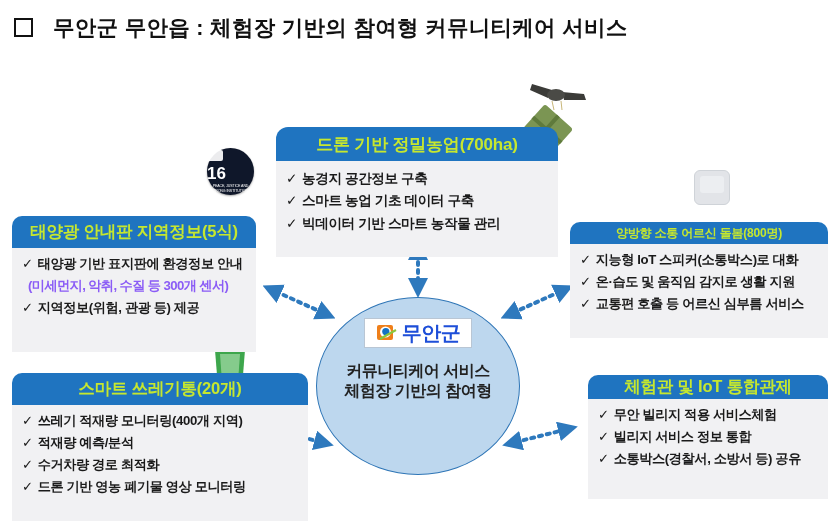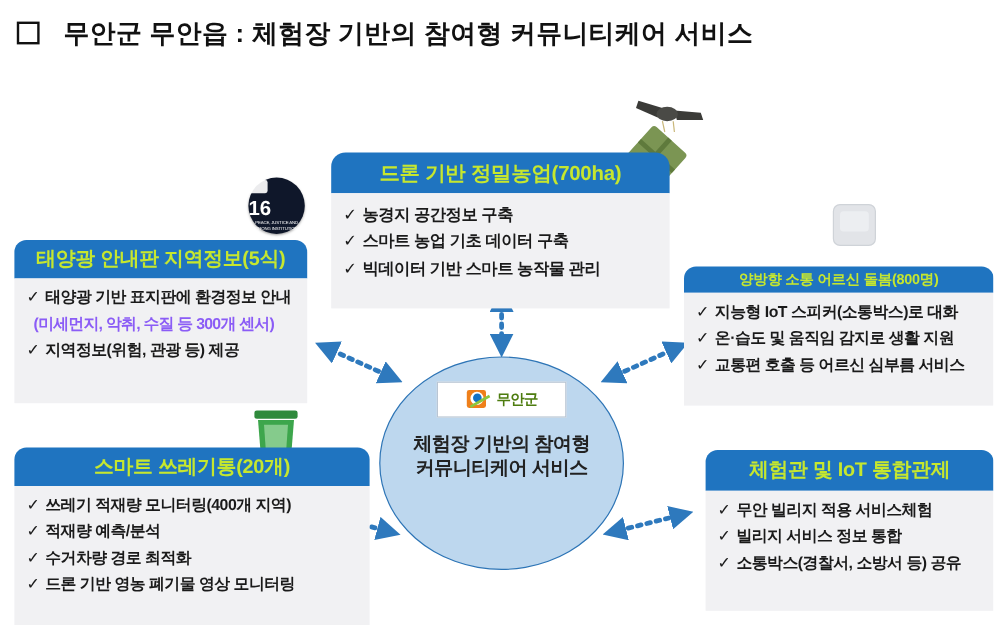--- a/index.html
+++ b/index.html
@@ -96,21 +96,21 @@
   
   #panel-drone { left: 276px; top: 103px; width: 282px; margin-top: 24px; }
   #panel-drone .panel-header {
     height: 34px;
     font-size: 17px;
     border-radius: 12px 12px 0 0;
   }
   #panel-drone .panel-body { height: 96px; font-size: 13.6px; padding-top: 9px; }
 
   
-  #panel-solar { left: 12px; top: 200px; width: 244px; }
+  #panel-solar { left: 12px; top: 216px; width: 244px; }
   #panel-solar .panel-header {
     height: 32px;
     font-size: 16.5px;
     border-radius: 10px 10px 0 0;
   }
   #panel-solar .panel-body { height: 104px; font-size: 13.2px; padding-top: 8px; }
 
   
   #panel-trash { left: 12px; top: 373px; width: 296px; border-radius: 14px; }
   #panel-trash .panel-header {
@@ -125,21 +125,21 @@
   #panel-care .panel-header {
     height: 22px;
     font-size: 12px;
     border-radius: 10px 10px 0 0;
   }
   #panel-care .panel-body { height: 94px; font-size: 13.2px; padding-top: 8px; }
 
   
   #panel-iot { left: 588px; top: 375px; width: 240px; }
   #panel-iot .panel-header {
-    height: 34px;
+    height: 24px;
     font-size: 16.5px;
     border-radius: 10px 10px 0 0;
   }
   #panel-iot .panel-body { height: 100px; font-size: 13.2px; padding-top: 8px; }
 
   
   #center-node {
     position: absolute;
     left: 316px;
     top: 297px;
@@ -395,21 +395,21 @@
   </div>
 
   <div id="center-node">
     <div id="muan-logo">
       <svg class="logo-mark" viewBox="0 0 22 20">
         <rect x="1" y="2" width="16" height="15" rx="2" fill="#ef7f1a"></rect>
         <circle cx="9.5" cy="9" r="5.5" fill="#ffffff"></circle>
         <circle cx="9.8" cy="8.6" r="3.6" fill="#1472c4"></circle>
         <path d="M4 16 Q11 12 20 7" stroke="#8cc63e" stroke-width="2.2" fill="none"></path>
       </svg>
-      <span style="font-size:12px;font-weight:bold;color:#4d7c0f;letter-spacing:-0.5px;">무안군</span>
+      <span style="font-size:20px;font-weight:bold;color:#1d4ed8;letter-spacing:-0.5px;">무안군</span>
     </div>
     <div id="center-lines">
+      <div>커뮤니티케어 서비스</div>
       <div>체험장 기반의 참여형</div>
-      <div>커뮤니티케어 서비스</div>
     </div>
   </div>
 
 </div>
 
 </body></html>

